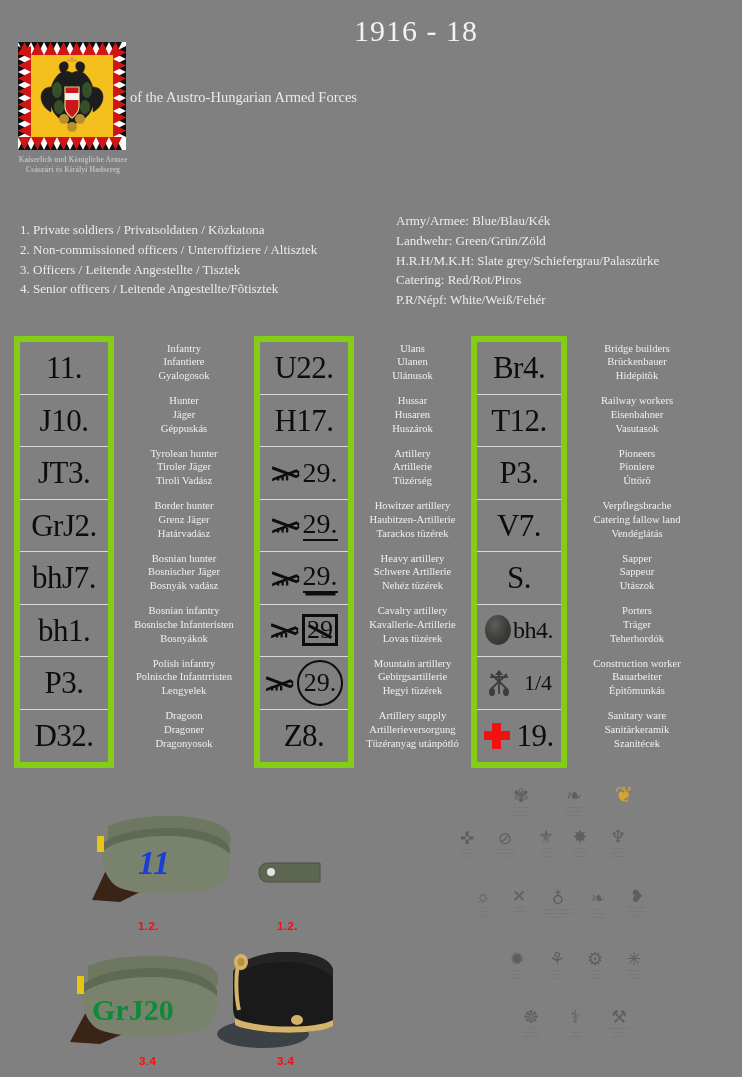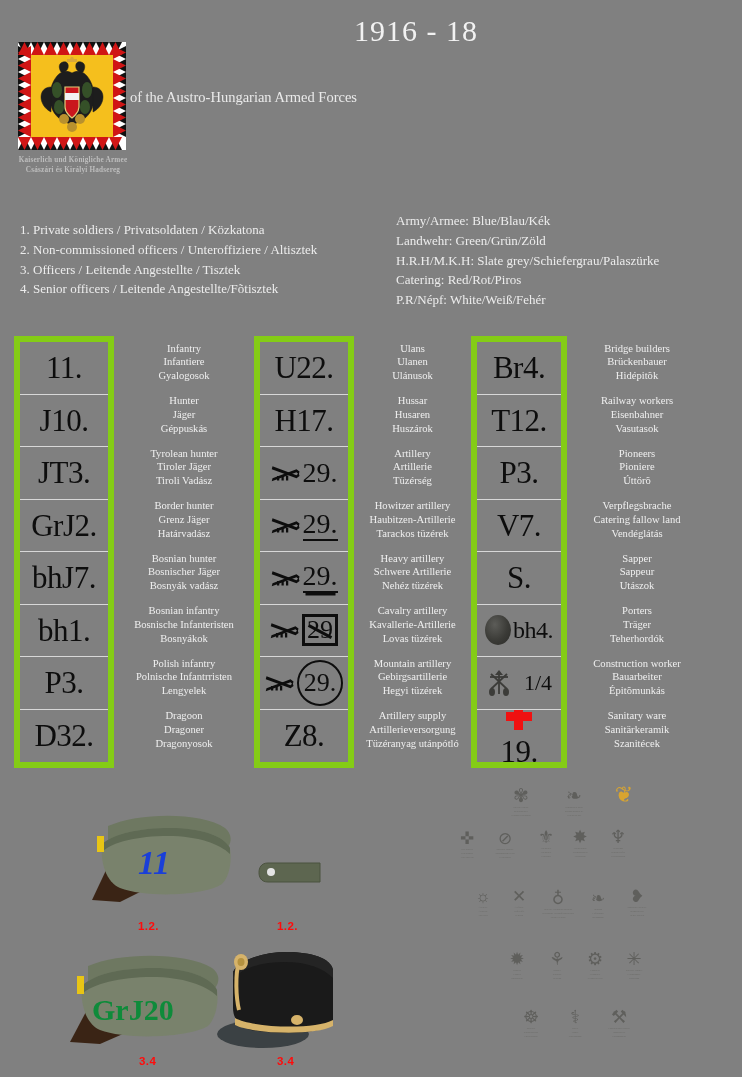--- a/index.html
+++ b/index.html
@@ -631,21 +631,21 @@
             <path d="M13 1 L17 6 L9 6 Z"></path>
             <ellipse cx="6" cy="23" rx="3" ry="4"></ellipse>
             <ellipse cx="20" cy="23" rx="3" ry="4"></ellipse>
           </g>
         </svg>
         <span class="frac">1/4</span>
       </span>
     </div>
 
     <div class="cell-box">
-      <span class="art-wrap" style="gap:6px;flex-direction:column;">
+      <span class="art-wrap" style="gap:6px;">
         <span class="cross-red"></span>
         <span class="cell-code">19.</span>
       </span>
     </div>
   </div>
 
   <div class="tbl-label-col c3">
     <div class="cell-label">
       <span>Bridge builders</span>
       <span>Brückenbauer</span>

